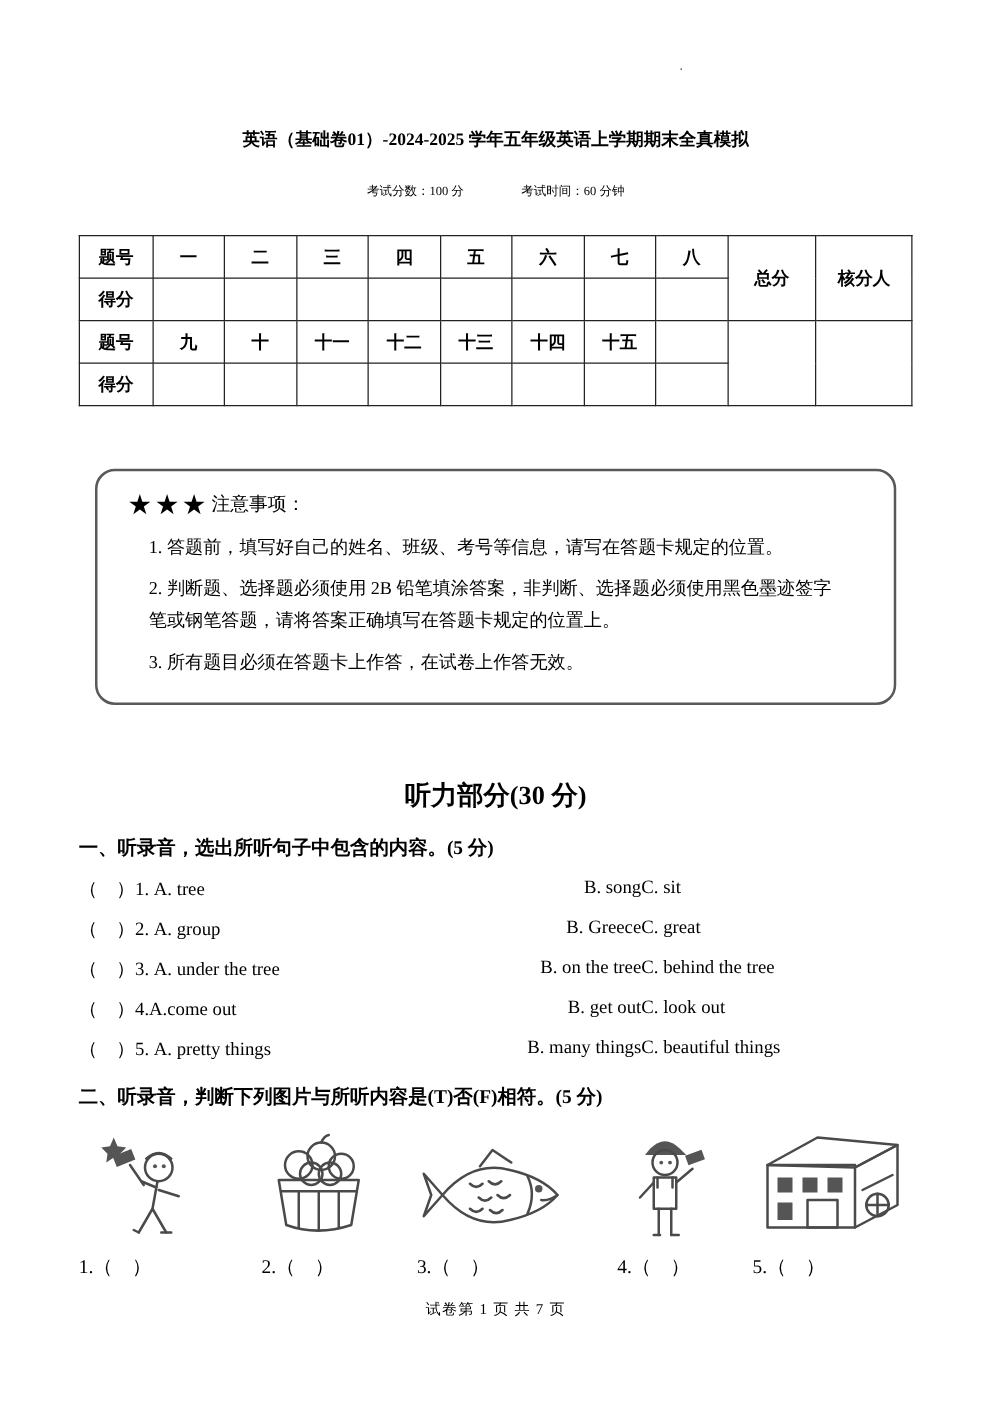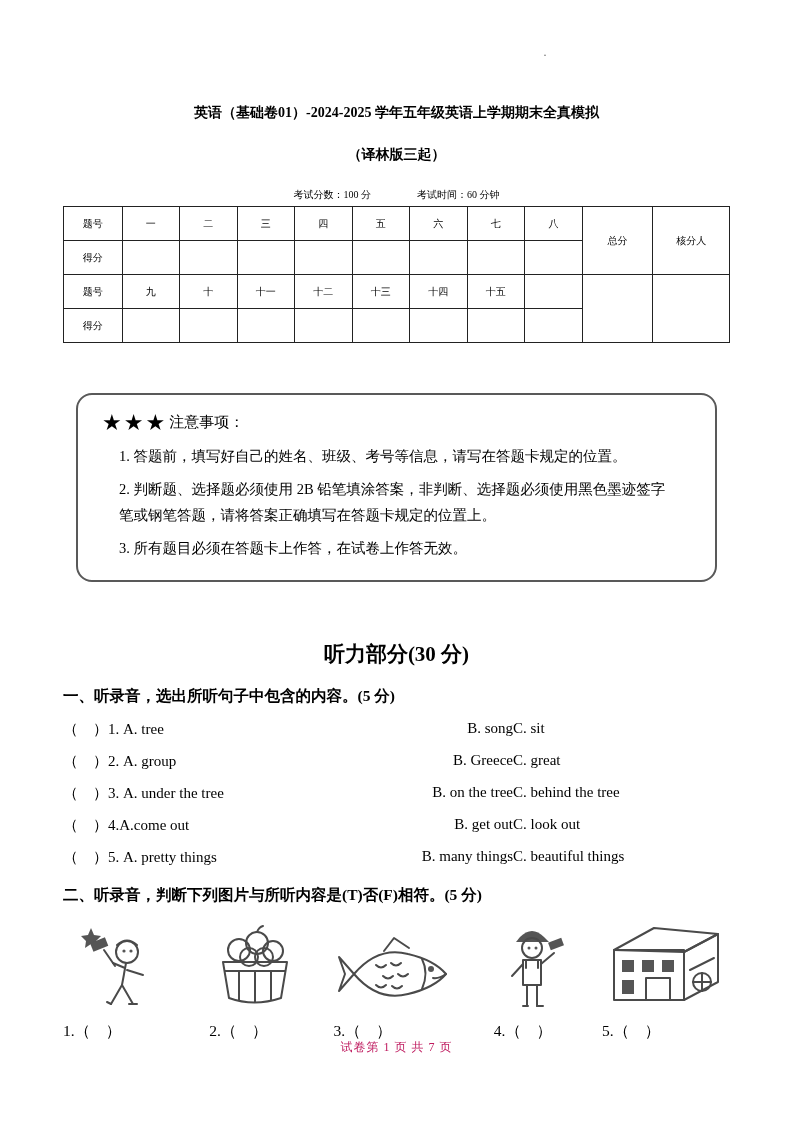--- a/index.html
+++ b/index.html
@@ -26,23 +26,24 @@
   }
   .exam-info{
     text-align:center;
     font-size:10px;
     margin-top:12px;
   }
   .exam-info .gap{display:inline-block;width:46px;}
   table.score-table{
     width:100%;
     border-collapse:collapse;
-    margin-top:4px;
-    font-size:10px;
+    margin-top:28px;
+    font-size:14px;
     table-layout:fixed;
+    font-weight:bold;
   }
   table.score-table td{
     border:1px solid #222;
     height:33px;
     text-align:center;
     vertical-align:middle;
     padding:0 2px;
     overflow:hidden;
   }
   .notice-box{
@@ -91,36 +92,35 @@
   .figure{display:flex;flex-direction:column;}
   .fig-img{display:flex;align-items:flex-end;height:92px;}
   .fig-label{font-size:15.5px;margin-top:9px;}
   .figure svg{display:block;}
   .footer{
     position:absolute;
     left:0;right:0;
     bottom:66px;
     text-align:center;
     font-size:12px;
-    color:#be185d;
+    color:#000000;
     letter-spacing:1px;
   }
   .ln{stroke:#4a4a4a;stroke-width:2;fill:none;stroke-linecap:round;stroke-linejoin:round;}
   .fl{fill:#555;stroke:none;}
 </style>
 </head>
 <body>
 
 <div class="page">
 
   <span class="stray-dot">·</span>
 
   <div class="title">
     <div>英语（基础卷01）-2024-2025 学年五年级英语上学期期末全真模拟</div>
-    <div>（译林版三起）</div>
   </div>
 
   <div class="exam-info">
     <span>考试分数：100 分</span><span class="gap"></span><span>考试时间：60 分钟</span>
   </div>
 
   <table class="score-table">
     <colgroup>
       <col style="width:58px">
         <col style="width:57px">

